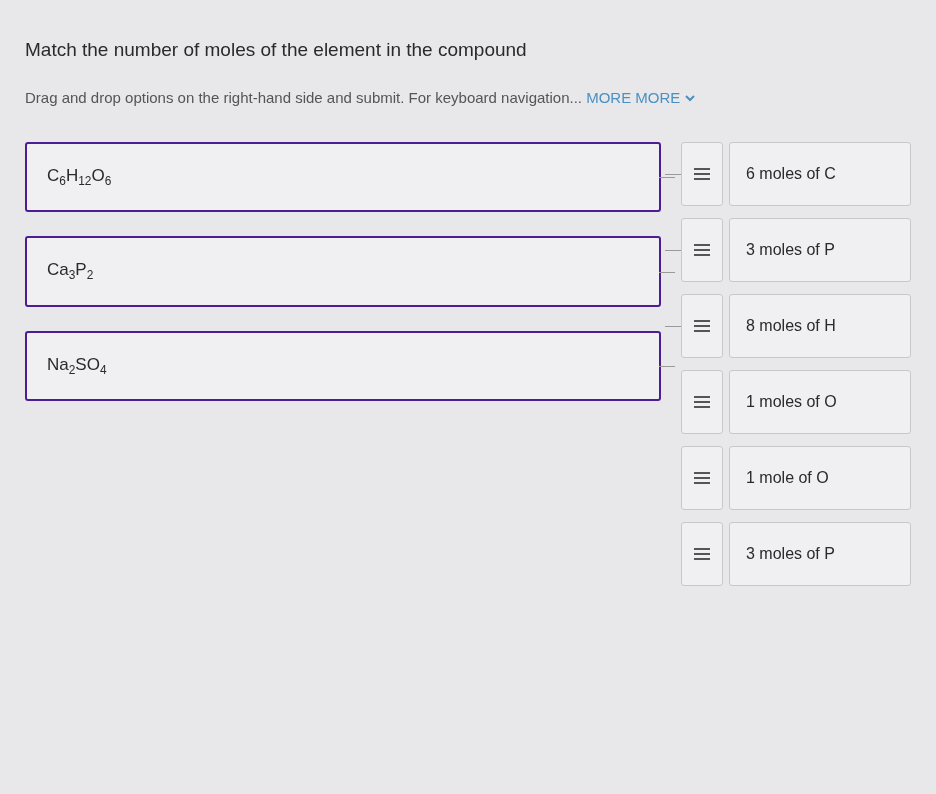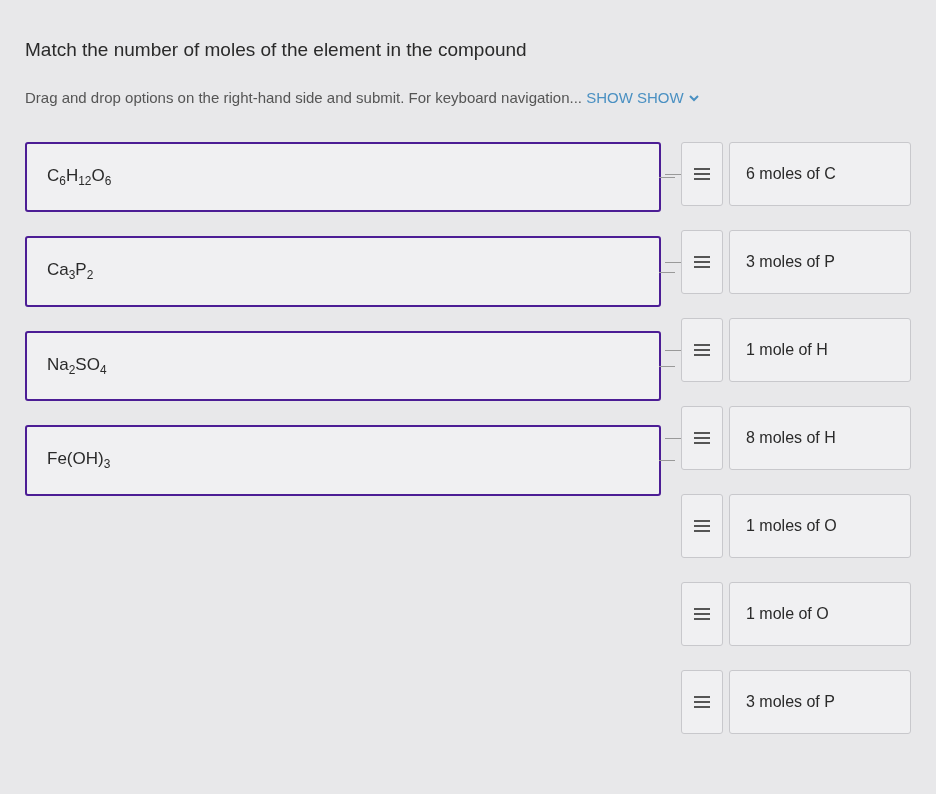--- a/index.html
+++ b/index.html
@@ -45,21 +45,21 @@
     .left-column {
       flex: 1;
       display: flex;
       flex-direction: column;
       gap: 24px;
     }
     .right-column {
       width: 230px;
       display: flex;
       flex-direction: column;
-      gap: 24px;
+      gap: 12px;
     }
     .prompt-box {
       background: #f0f0f2;
       border: 2px solid #4c1d95;
       border-radius: 3px;
       padding: 22px 20px;
       font-size: 17px;
       color: #2a2a2a;
       position: relative;
     }
@@ -115,33 +115,32 @@
     }
   </style>
 </head>
 <body>
 
 <h2 class="question-title">Match the number of moles of the element in the compound</h2>
 
 <p class="instructions">
   <span>Drag and drop options on the right-hand side and submit. For keyboard navigation... </span>
   <span class="show-more">
-    <span>SHOW SHOW</span>
+    <span>MORE MORE</span>
     <svg viewBox="0 0 12 12" fill="none" stroke="#4a90c2" stroke-width="2">
       <path d="M2 4 L6 8 L10 4"></path>
     </svg>
   </span>
 </p>
 
 <div class="match-container">
   <div class="left-column" id="prompts-col">
       <div class="prompt-box">C<sub>6</sub>H<sub>12</sub>O<sub>6</sub><div class="connector-stub"></div></div>
       <div class="prompt-box">Ca<sub>3</sub>P<sub>2</sub><div class="connector-stub"></div></div>
       <div class="prompt-box">Na<sub>2</sub>SO<sub>4</sub><div class="connector-stub"></div></div>
-      <div class="prompt-box">Fe(OH)<sub>3</sub><div class="connector-stub"></div></div>
     </div>
   <div class="right-column" id="answers-col">
       <div class="answer-row">
         <div class="connector-stub-left"></div>
         <div class="drag-handle">
           <svg viewBox="0 0 18 14" fill="none" stroke-width="2">
             <line x1="1" y1="2" x2="17" y2="2"></line>
             <line x1="1" y1="7" x2="17" y2="7"></line>
             <line x1="1" y1="12" x2="17" y2="12"></line>
           </svg>
@@ -161,31 +160,20 @@
       </div>
       <div class="answer-row">
         <div class="connector-stub-left"></div>
         <div class="drag-handle">
           <svg viewBox="0 0 18 14" fill="none" stroke-width="2">
             <line x1="1" y1="2" x2="17" y2="2"></line>
             <line x1="1" y1="7" x2="17" y2="7"></line>
             <line x1="1" y1="12" x2="17" y2="12"></line>
           </svg>
         </div>
-        <div class="answer-box">1 mole of H</div>
-      </div>
-      <div class="answer-row">
-        <div class="connector-stub-left"></div>
-        <div class="drag-handle">
-          <svg viewBox="0 0 18 14" fill="none" stroke-width="2">
-            <line x1="1" y1="2" x2="17" y2="2"></line>
-            <line x1="1" y1="7" x2="17" y2="7"></line>
-            <line x1="1" y1="12" x2="17" y2="12"></line>
-          </svg>
-        </div>
         <div class="answer-box">8 moles of H</div>
       </div>
       <div class="answer-row">
         <div class="drag-handle">
           <svg viewBox="0 0 18 14" fill="none" stroke-width="2">
             <line x1="1" y1="2" x2="17" y2="2"></line>
             <line x1="1" y1="7" x2="17" y2="7"></line>
             <line x1="1" y1="12" x2="17" y2="12"></line>
           </svg>
         </div>

